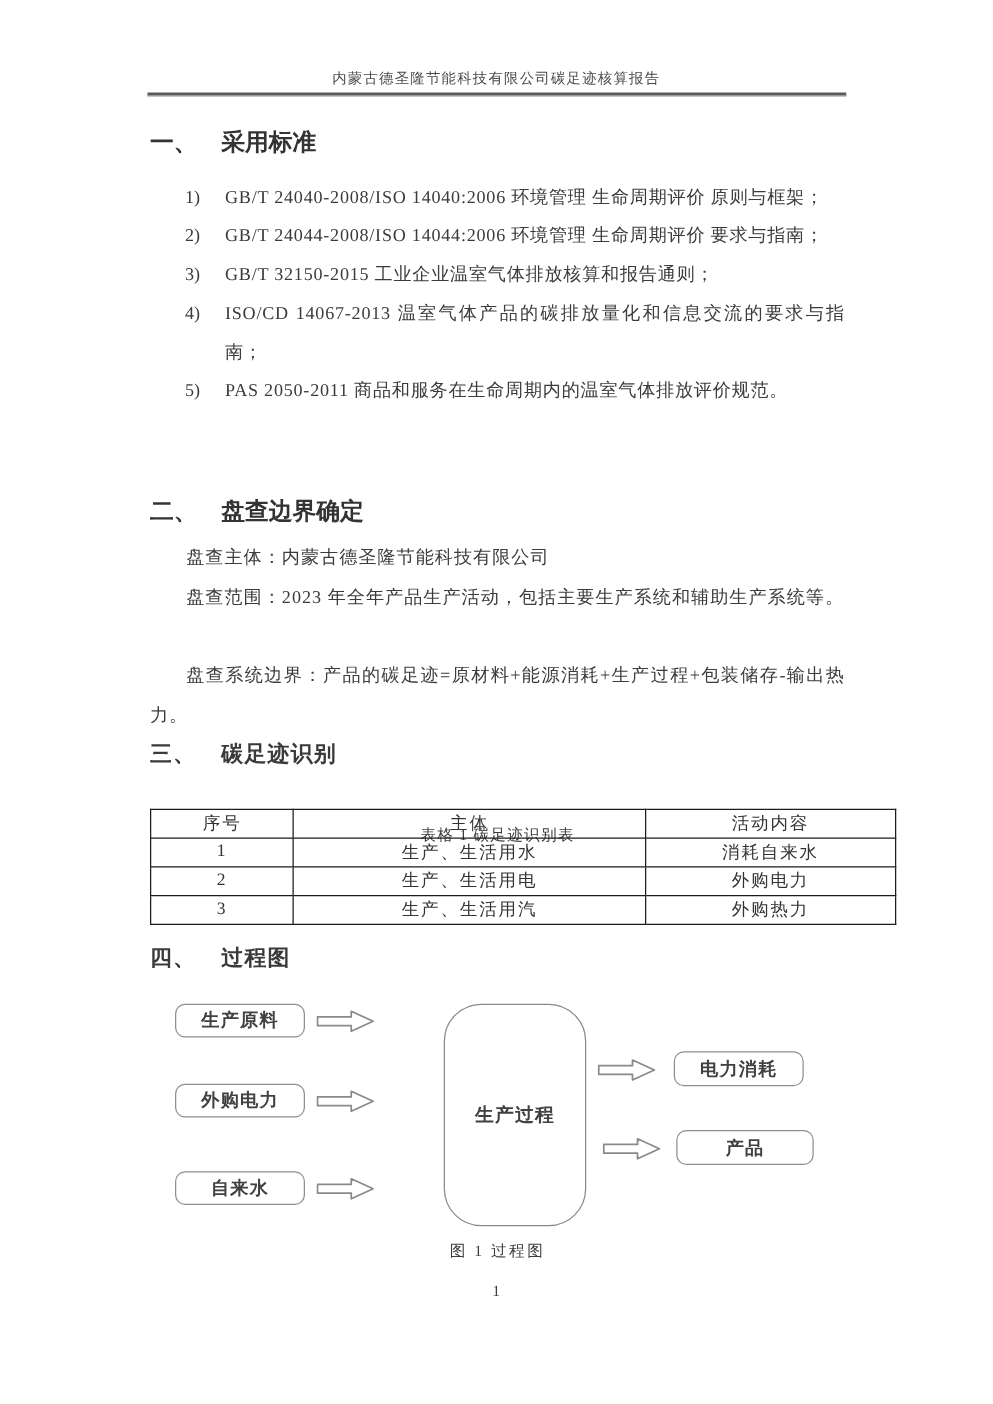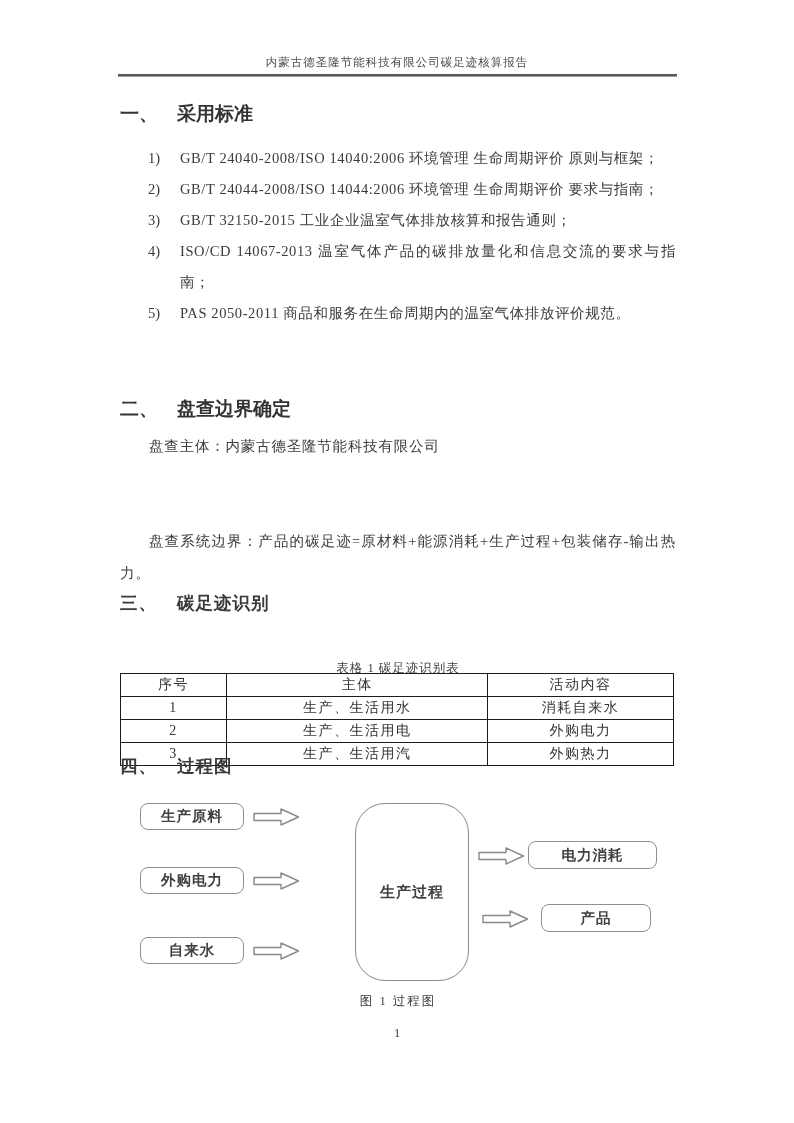--- a/index.html
+++ b/index.html
@@ -21,21 +21,21 @@
   .std-list { position:absolute; top:143px; left:120px; width:556px; list-style:none; }
   .std-list li { position:relative; padding-left:60px; font-size:14.5px; line-height:31px;
     text-align:justify; letter-spacing:0.6px; color:#3b3b3b; }
   .std-list .li-num { position:absolute; left:28px; top:0; letter-spacing:0; }
 
   .para { position:absolute; left:120px; width:556px; font-size:14.5px; line-height:31.5px;
     text-align:justify; text-indent:2em; letter-spacing:0.8px; color:#3b3b3b; }
 
   .table-caption { position:absolute; top:660px; left:120px; width:556px; text-align:center;
     font-size:12.5px; letter-spacing:1px; color:#3d3d3d; }
-  table.id-table { position:absolute; top:673px; left:120px; width:554px; border-collapse:collapse; }
+  table.id-table { position:absolute; top:647px; left:120px; width:597px; border-collapse:collapse; }
   table.id-table td, table.id-table th { border:1.6px solid #1c1c1c; height:23px;
     text-align:center; vertical-align:middle; font-size:14px; font-weight:normal;
     letter-spacing:1.5px; color:#333333; padding:0; }
 
   .diagram { position:absolute; top:790px; left:120px; width:556px; height:200px; }
   .dg-box { position:absolute; border:1.5px solid #8f8f8f; border-radius:8px; background:#fff;
     display:flex; align-items:center; justify-content:center;
     font-family:"Liberation Sans","DejaVu Sans",sans-serif; font-weight:700;
     font-size:14.5px; color:#414141; letter-spacing:1px; }
   .dg-process { position:absolute; left:235px; top:13px; width:114px; height:178px;
@@ -77,20 +77,21 @@
     </li>
     <li>
       <span class="li-num">5)</span><span>PAS 2050-2011 商品和服务在生命周期内的温室气体排放评价规范。</span>
     </li>
   </ol>
 
   <div class="sec-heading" style="top:396px;">
     <span class="sec-num">二、</span><span>盘查边界确定</span>
   </div>
   <p class="para" style="top:431px;">盘查主体：内蒙古德圣隆节能科技有限公司</p>
+  <p class="para" style="top:463px;">盘查范围：2023 年全年产品生产活动，包括主要生产系统和辅助生产系统等。</p>
   <p class="para" style="top:526px;">盘查系统边界：产品的碳足迹=原材料+能源消耗+生产过程+包装储存-输出热力。</p>
 
   <div class="sec-heading serif" style="top:591px;">
     <span class="sec-num">三、</span><span>碳足迹识别</span>
   </div>
   <div class="table-caption">表格 1 碳足迹识别表</div>
 
   <table class="id-table">
     <colgroup>
         <col style="width:19.2%">
@@ -139,21 +140,21 @@
     <div class="dg-box" style="left:20px; top:147px; width:104px; height:27px;">自来水</div>
     <svg class="dg-arrow" style="left:133px; top:152px;" viewBox="0 0 47 18">
       <polygon points="1,5.5 28,5.5 28,1 45.5,9 28,17 28,12.5 1,12.5" fill="#ffffff" stroke="#8a8a8a" stroke-width="1.4" stroke-linejoin="round"></polygon>
     </svg>
 
     <div class="dg-process">生产过程</div>
 
     <svg class="dg-arrow" style="left:358px; top:57px;" viewBox="0 0 47 18">
       <polygon points="1,5.5 28,5.5 28,1 45.5,9 28,17 28,12.5 1,12.5" fill="#ffffff" stroke="#8a8a8a" stroke-width="1.4" stroke-linejoin="round"></polygon>
     </svg>
-    <div class="dg-box" style="left:408px; top:51px; width:129px; height:28px;">电力消耗</div>
+    <div class="dg-box" style="left:419px; top:51px; width:104px; height:28px;">电力消耗</div>
 
     <svg class="dg-arrow" style="left:362px; top:120px;" viewBox="0 0 47 18">
       <polygon points="1,5.5 28,5.5 28,1 45.5,9 28,17 28,12.5 1,12.5" fill="#ffffff" stroke="#8a8a8a" stroke-width="1.4" stroke-linejoin="round"></polygon>
     </svg>
     <div class="dg-box" style="left:421px; top:114px; width:110px; height:28px;">产品</div>
   </div>
 
   <div class="fig-caption">图 1 过程图</div>
   <div class="page-number">1</div>
 

